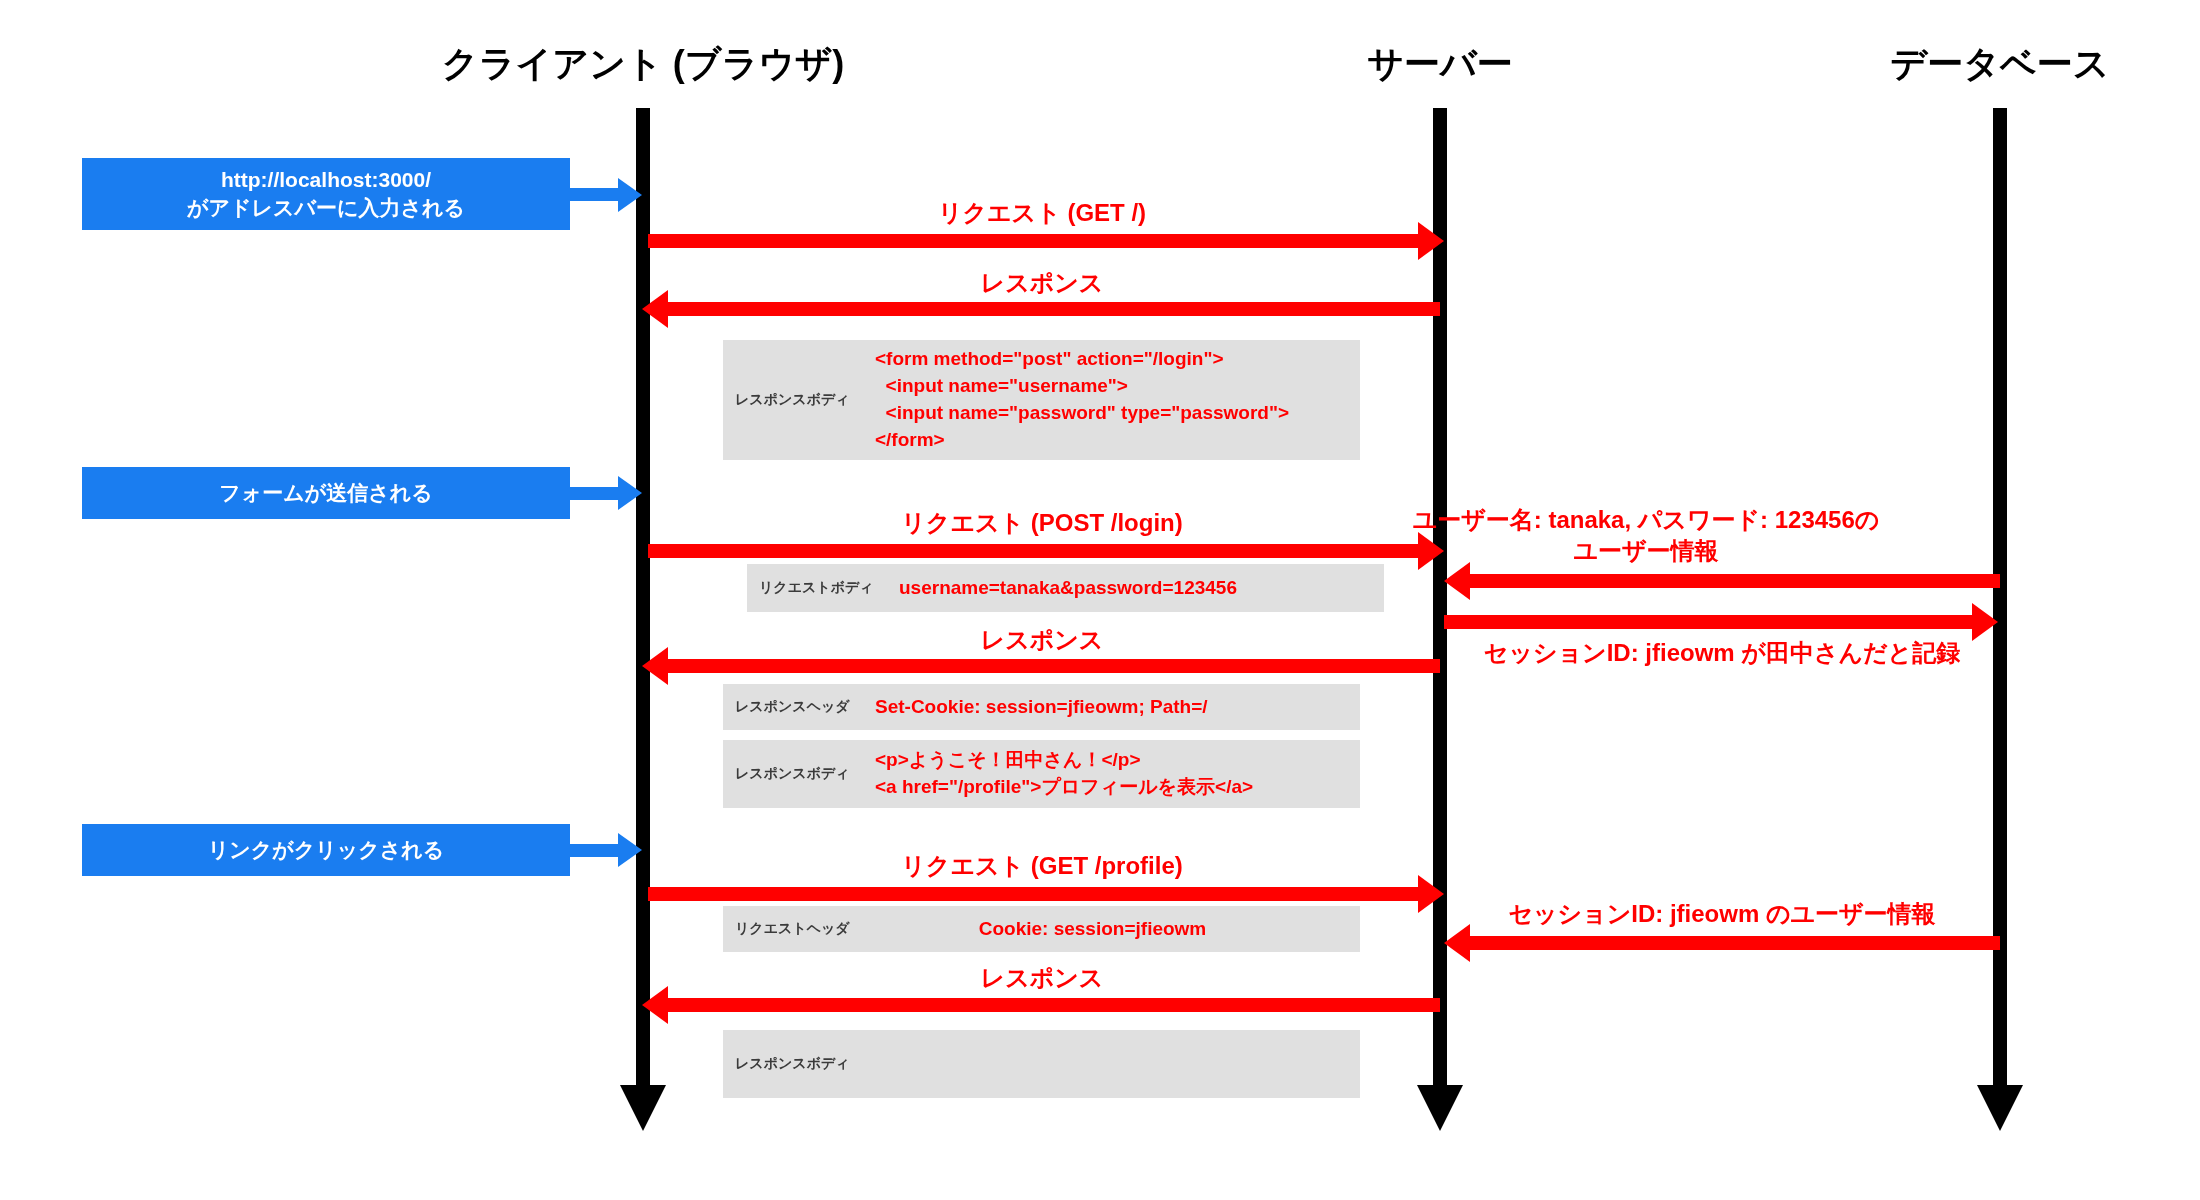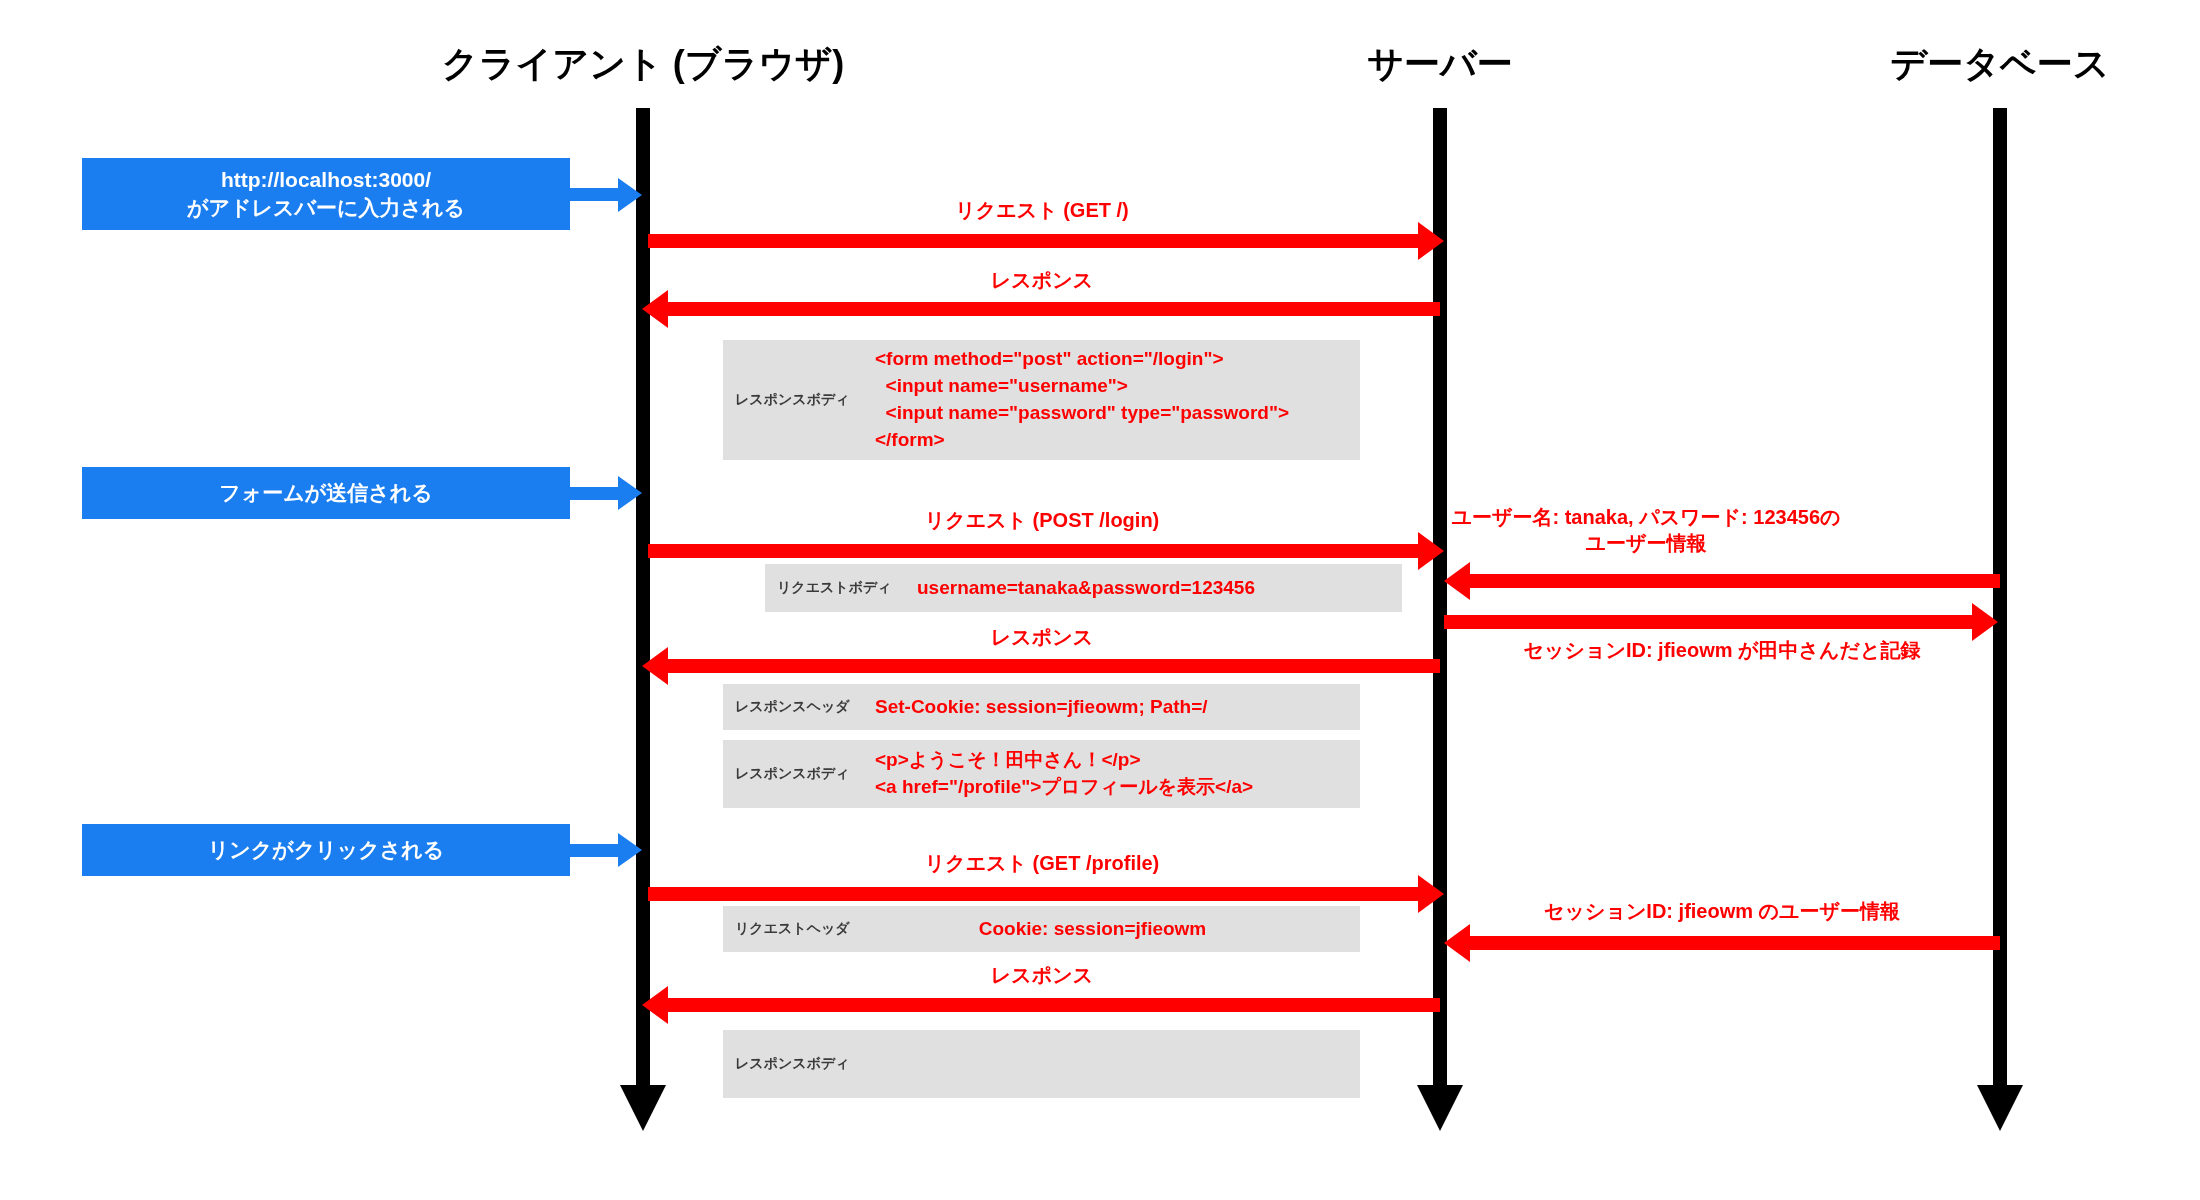--- a/index.html
+++ b/index.html
@@ -94,21 +94,21 @@
     width: 0;
     height: 0;
     border-top: 19px solid transparent;
     border-bottom: 19px solid transparent;
     border-right: 26px solid #ff0000;
   }
   .msg-label {
     position: absolute;
     color: #ff0000;
     font-weight: bold;
-    font-size: 20px;
+    font-size: 24px;
     text-align: center;
     white-space: nowrap;
     transform: translateX(-50%);
     line-height: 1.28;
   }
   .msg-label.wrap {
     white-space: normal;
   }
 
   
@@ -193,21 +193,21 @@
   <div class="msg-shaft" style="left:648px; top:544px; width:772px;"></div>
   <div class="msg-head-right" style="left:1418px; top:532px;"></div>
 
   <div class="msg-label wrap" style="left:1646px; top:505px; width:520px;">
     <div>ユーザー名: tanaka, パスワード: 123456の</div>
     <div>ユーザー情報</div>
   </div>
   <div class="msg-shaft" style="left:1470px; top:574px; width:530px;"></div>
   <div class="msg-head-left" style="left:1444px; top:562px;"></div>
 
-  <div class="payload" style="left:765px; top:564px; width:637px; height:48px;justify-content:center;">
+  <div class="payload" style="left:747px; top:564px; width:637px; height:48px;justify-content:center;">
     <div class="payload-label" style="width:118px;">リクエストボディ</div>
     <div class="payload-code indent-left">username=tanaka&amp;password=123456</div>
   </div>
 
   <div class="msg-shaft" style="left:1444px; top:615px; width:530px;"></div>
   <div class="msg-head-right" style="left:1972px; top:603px;"></div>
   <div class="msg-label" style="left:1722px; top:638px;">セッションID: jfieowm が田中さんだと記録</div>
 
   <div class="msg-label" style="left:1042px; top:625px;">レスポンス</div>
   <div class="msg-shaft" style="left:668px; top:659px; width:772px;"></div>

